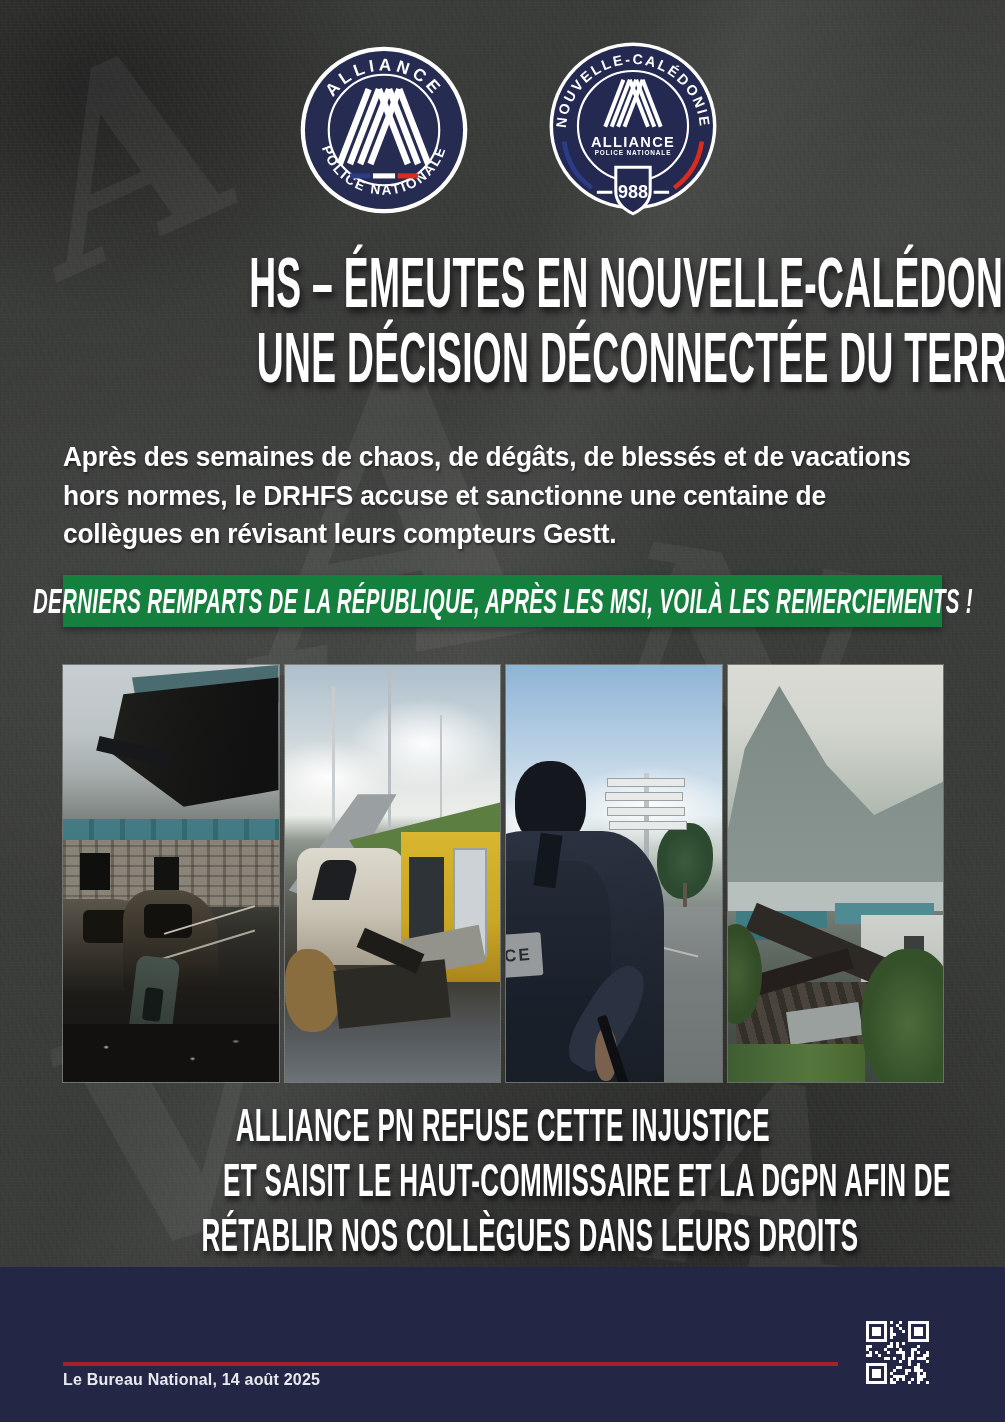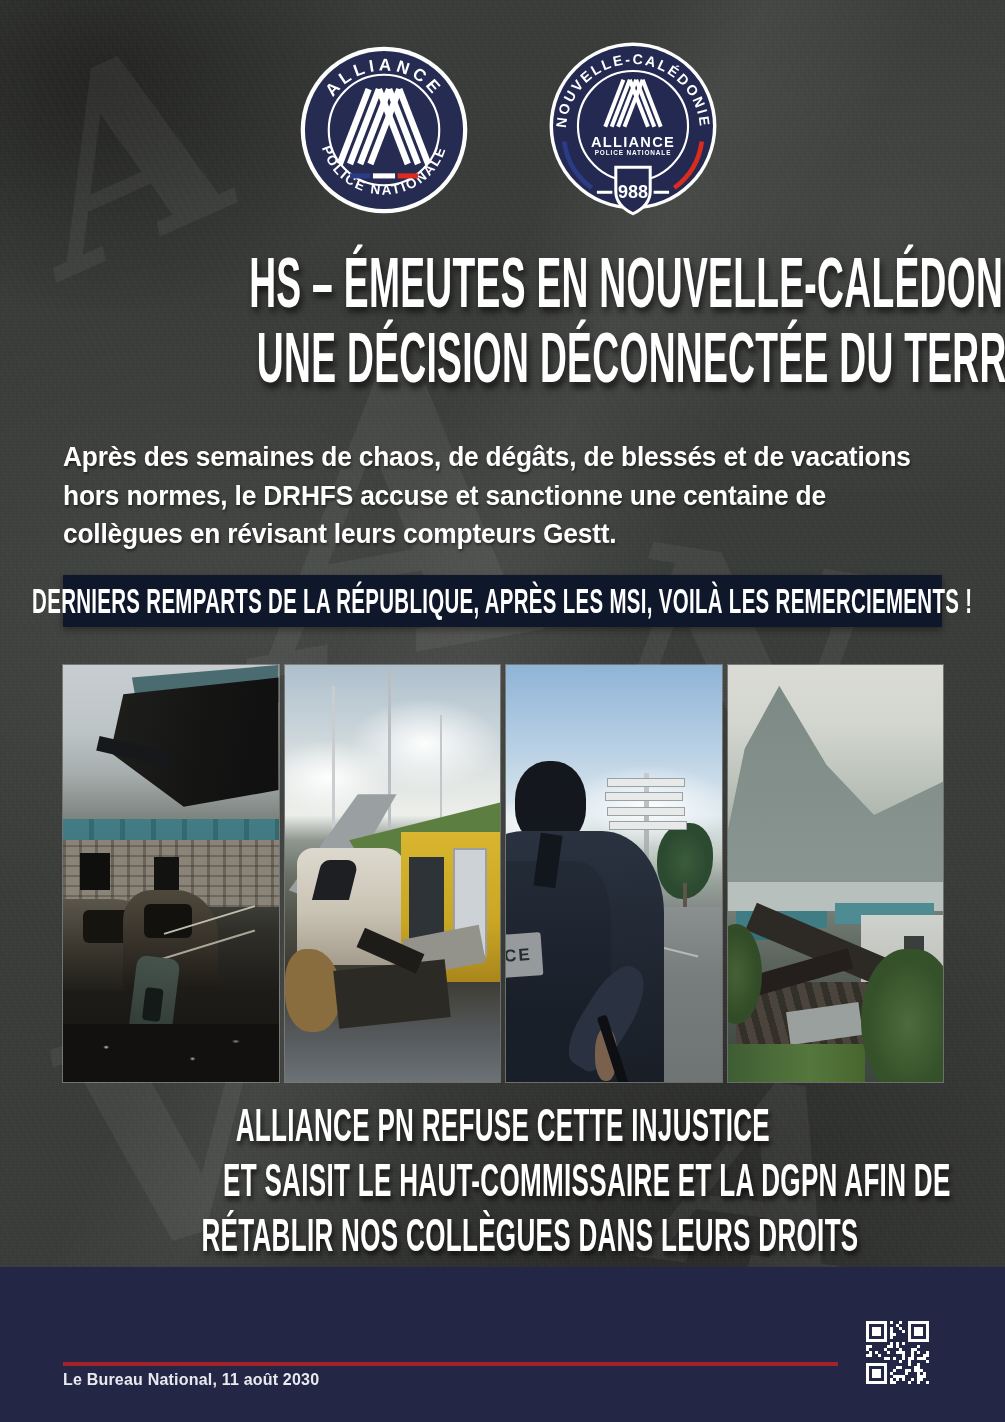--- a/index.html
+++ b/index.html
@@ -50,22 +50,22 @@
   .title-line{display:inline-block;font-size:60px;font-weight:bold;white-space:nowrap;
     transform:scale(0.62,1.18);transform-origin:center;
     text-shadow:4px 5px 7px rgba(0,0,0,.6);letter-spacing:.5px;}
 
   
   .intro{left:63px;top:438px;width:900px;color:#fff;font-size:28px;font-weight:bold;
     line-height:38.5px;text-shadow:1px 2px 3px rgba(0,0,0,.5);}
   .intro-line{display:block;transform:scaleX(.94);transform-origin:left center;white-space:nowrap;letter-spacing:-.2px;}
 
   
-  .banner{left:63px;top:575px;width:879px;height:52px;background:#0f172a;
-    display:flex;align-items:center;justify-content:center;box-shadow:0 3px 7px rgba(0,0,0,.35);}
+  .banner{left:63px;top:575px;width:879px;height:52px;background:#15803d;
+    display:flex;align-items:center;justify-content:center;box-shadow:0 3px 7px rgba(0,0,0,.35);font-style:italic;}
   .banner-text{display:inline-block;color:#fff;font-size:33px;font-weight:bold;white-space:nowrap;
     transform:scale(0.62,1.05);transform-origin:center;letter-spacing:.5px;}
 
   
   .gallery{left:63px;top:665px;width:880px;height:417px;display:grid;
     grid-template-columns:repeat(4,1fr);gap:6px;}
   .photo{position:relative;overflow:hidden;outline:1px solid rgba(255,255,255,.28);}
   .photo .abs{position:absolute;}
   
   .p1{background:linear-gradient(180deg,#c7cdd0 0%,#bdc4c6 16%,#a6adad 26%,#878e8b 34%,#6a6f69 42%,#4a4c45 52%,#2f2e29 64%,#1d1c19 78%,#141311 100%);}
@@ -352,21 +352,21 @@
 </div>
 
 <div class="abs statement">
   <span class="statement-line">ALLIANCE PN REFUSE CETTE INJUSTICE</span><br>
   <span class="statement-line">ET SAISIT LE HAUT-COMMISSAIRE ET LA DGPN AFIN DE</span><br>
   <span class="statement-line">RÉTABLIR NOS COLLÈGUES DANS LEURS DROITS</span>
 </div>
 
 <div class="abs footer">
   <div class="footer-divider"></div>
-  <div class="footer-byline">Le Bureau National, 11 août 2030</div>
+  <div class="footer-byline">Le Bureau National, 14 août 2025</div>
   <div class="qr">
     <div class="qr-mods">
         <i style="left: 24px; top: 0px;"></i>
         <i style="left: 33px; top: 0px;"></i>
         <i style="left: 30px; top: 3px;"></i>
         <i style="left: 24px; top: 6px;"></i>
         <i style="left: 33px; top: 6px;"></i>
         <i style="left: 24px; top: 9px;"></i>
         <i style="left: 36px; top: 9px;"></i>
         <i style="left: 24px; top: 12px;"></i>

